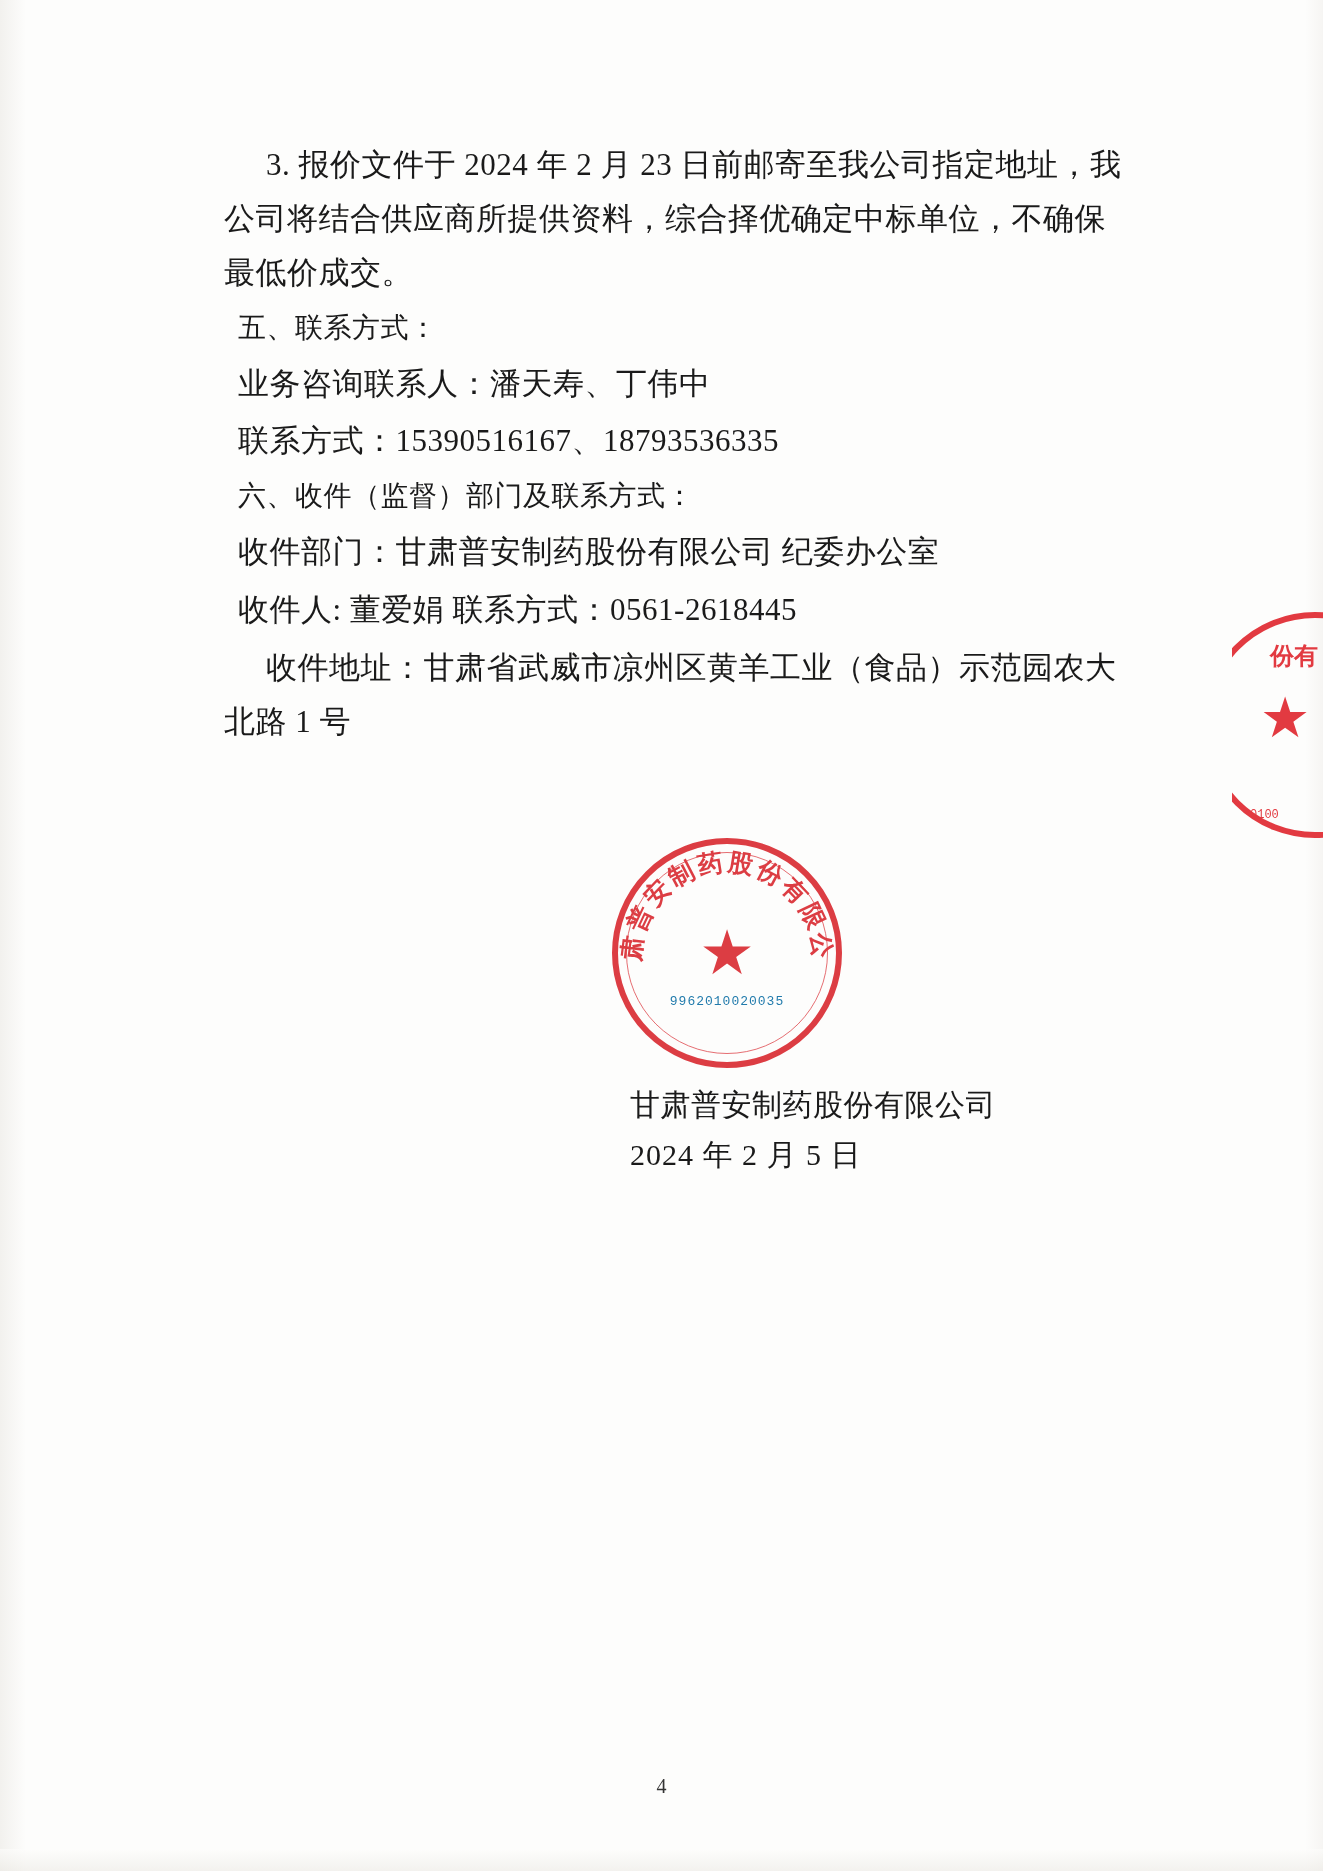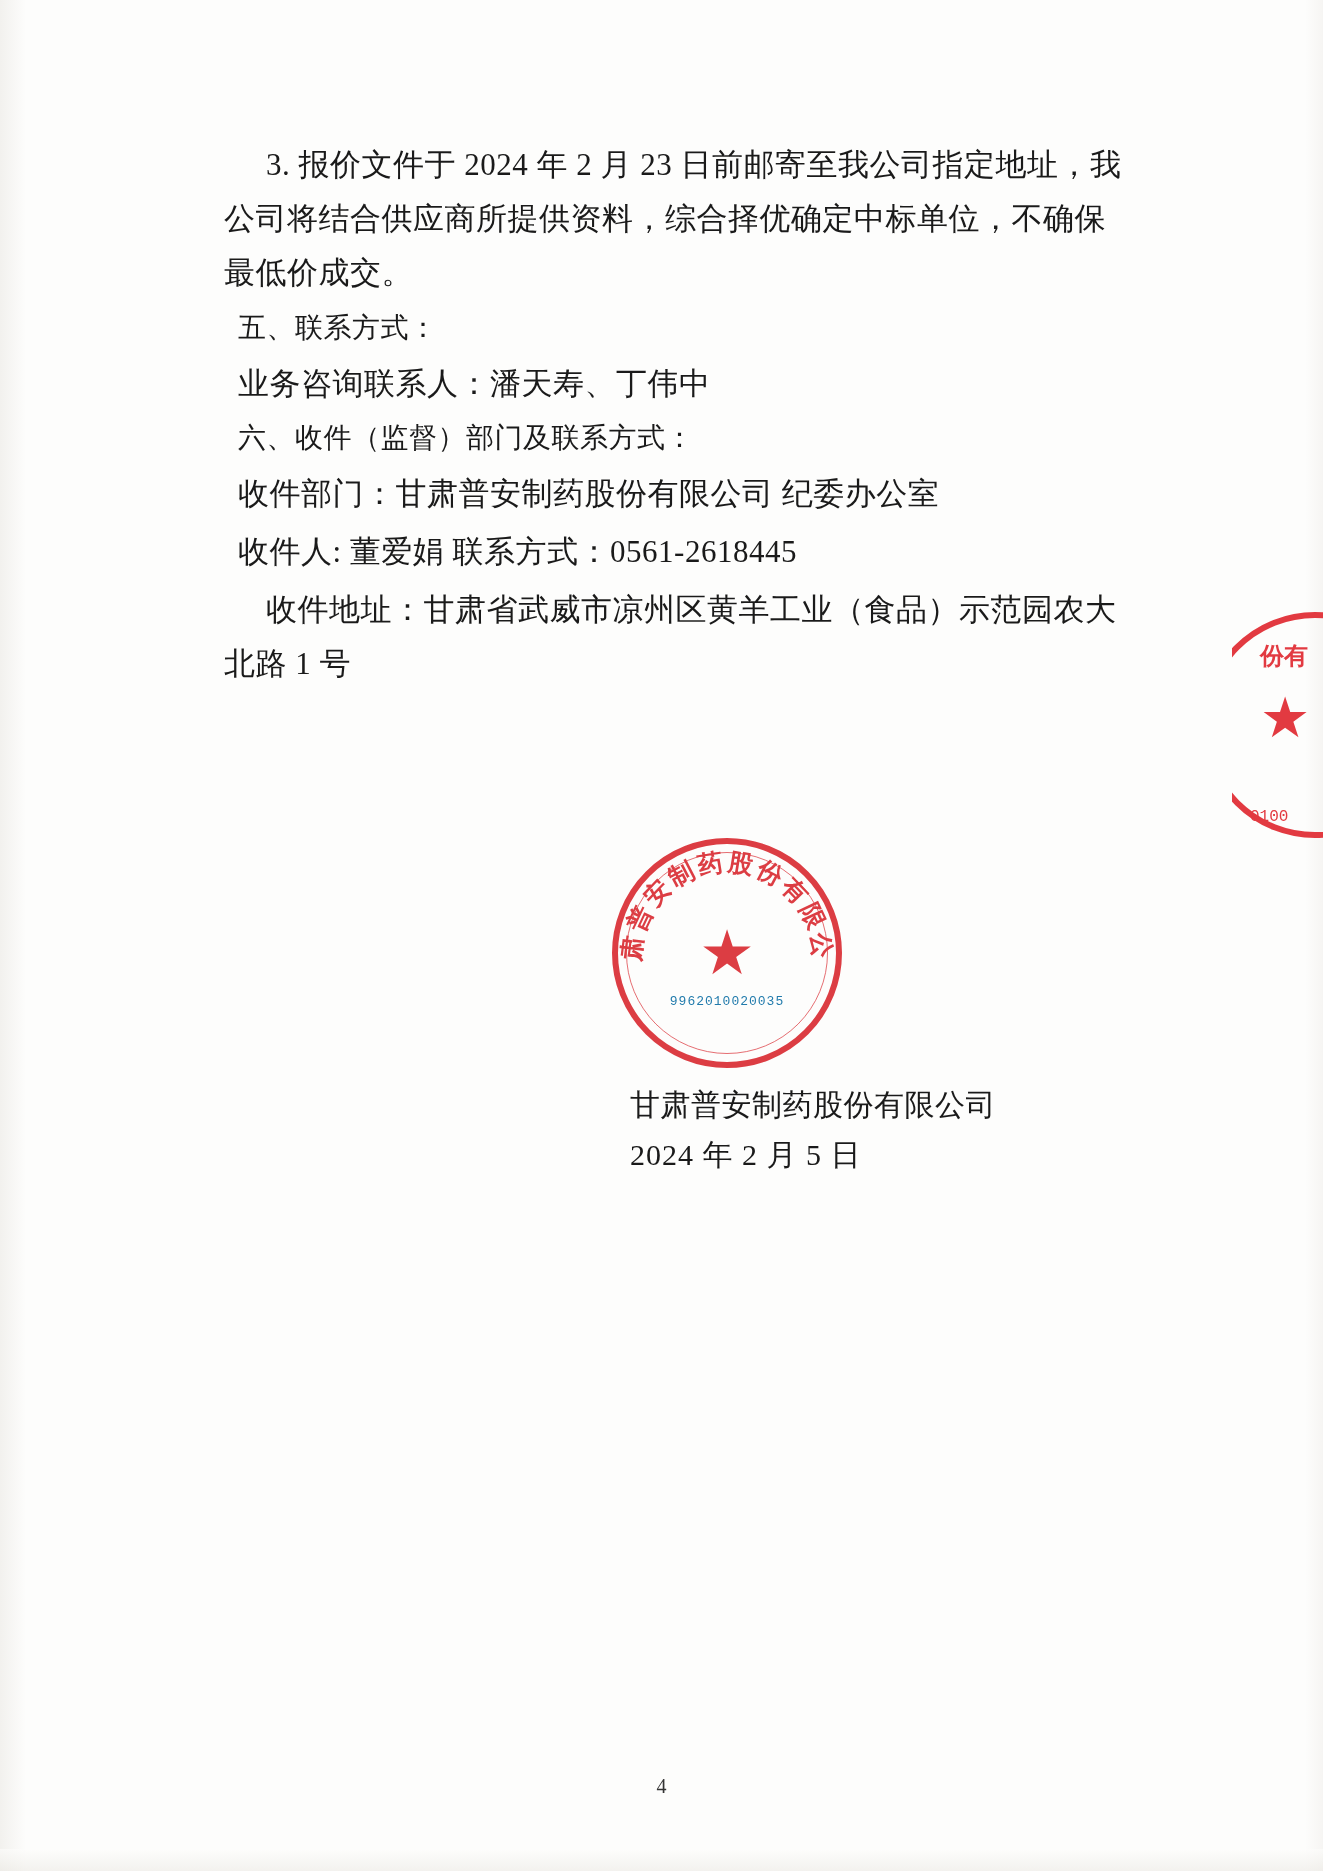--- a/index.html
+++ b/index.html
@@ -172,40 +172,41 @@
     position: absolute;
     color: #e0262d;
     font-family: "Liberation Sans", sans-serif;
     font-weight: bold;
     font-size: 24px;
   }
   .seal-edge .code2 {
     position: absolute;
     left: 18px;
     top: 196px;
-    font-size: 16px;
+    font-size: 12px;
     color: #e0262d;
     font-family: "Liberation Mono", monospace;
   }
 </style>
 </head>
 <body>
 
 <div class="page">
 
   <div class="scan-edge-left"></div>
   <div class="scan-edge-right"></div>
   <div class="scan-edge-bottom"></div>
 
   <div class="content">
 
     <p class="indent">3. 报价文件于 2024 年 2 月 23 日前邮寄至我公司指定地址，我公司将结合供应商所提供资料，综合择优确定中标单位，不确保最低价成交。</p>
 
     <p class="heading">五、联系方式：</p>
     <p class="indent-one">业务咨询联系人：潘天寿、丁伟中</p>
+    <p class="indent-one">联系方式：15390516167、18793536335</p>
 
     <p class="heading">六、收件（监督）部门及联系方式：</p>
     <p class="indent-one">收件部门：甘肃普安制药股份有限公司  纪委办公室</p>
     <p class="indent-one">收件人: 董爱娟     联系方式：0561-2618445</p>
     <p class="indent">收件地址：甘肃省武威市凉州区黄羊工业（食品）示范园农大北路 1 号</p>
 
   </div>
 
   <div class="seal">
     <div class="ring"></div>
@@ -217,21 +218,21 @@
       <text font-size="25" letter-spacing="3">
         <textPath href="#sealArc" startOffset="50%" text-anchor="middle">甘肃普安制药股份有限公司</textPath>
       </text>
     </svg>
     <div class="star">★</div>
     <div class="seal-code">9962010020035</div>
   </div>
 
   <div class="seal-edge">
     <div class="ring2"></div>
-    <div class="t2" style="left:28px; top:28px;">份有</div>
+    <div class="t2" style="left:38px; top:28px;">份有</div>
     <div class="star2">★</div>
     <div class="code2">0100</div>
   </div>
 
   <div class="signature">
     <p>甘肃普安制药股份有限公司</p>
     <p class="sig-date">2024 年 2 月 5 日</p>
   </div>
 
   <div class="page-number">4</div>

